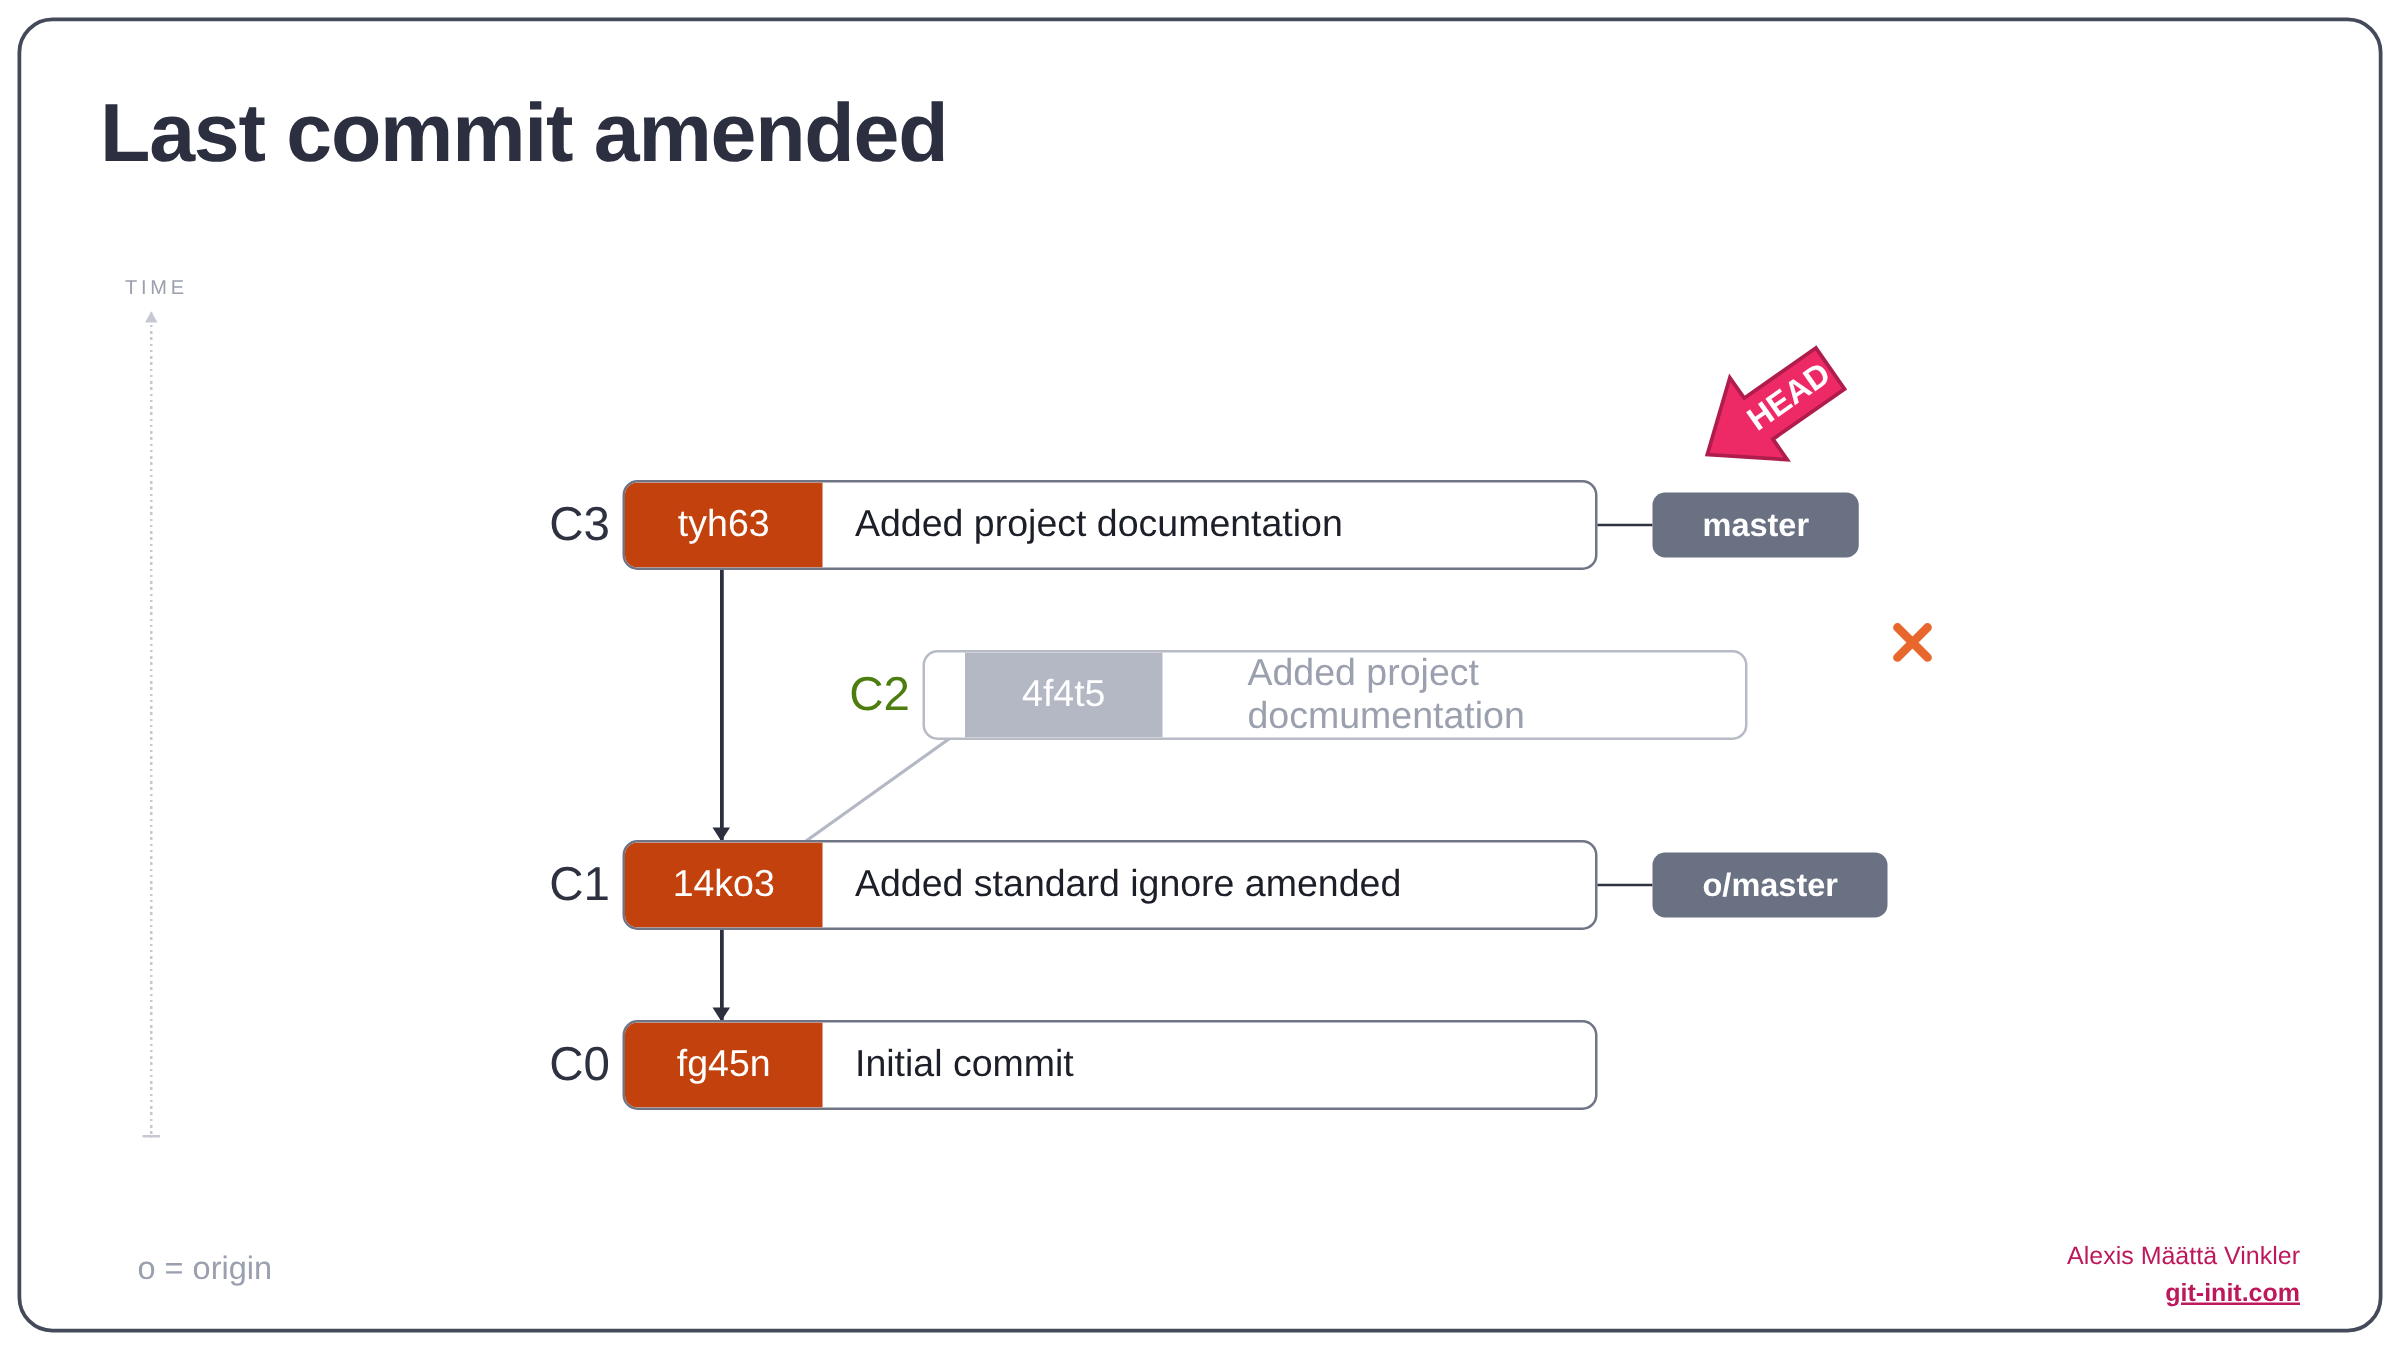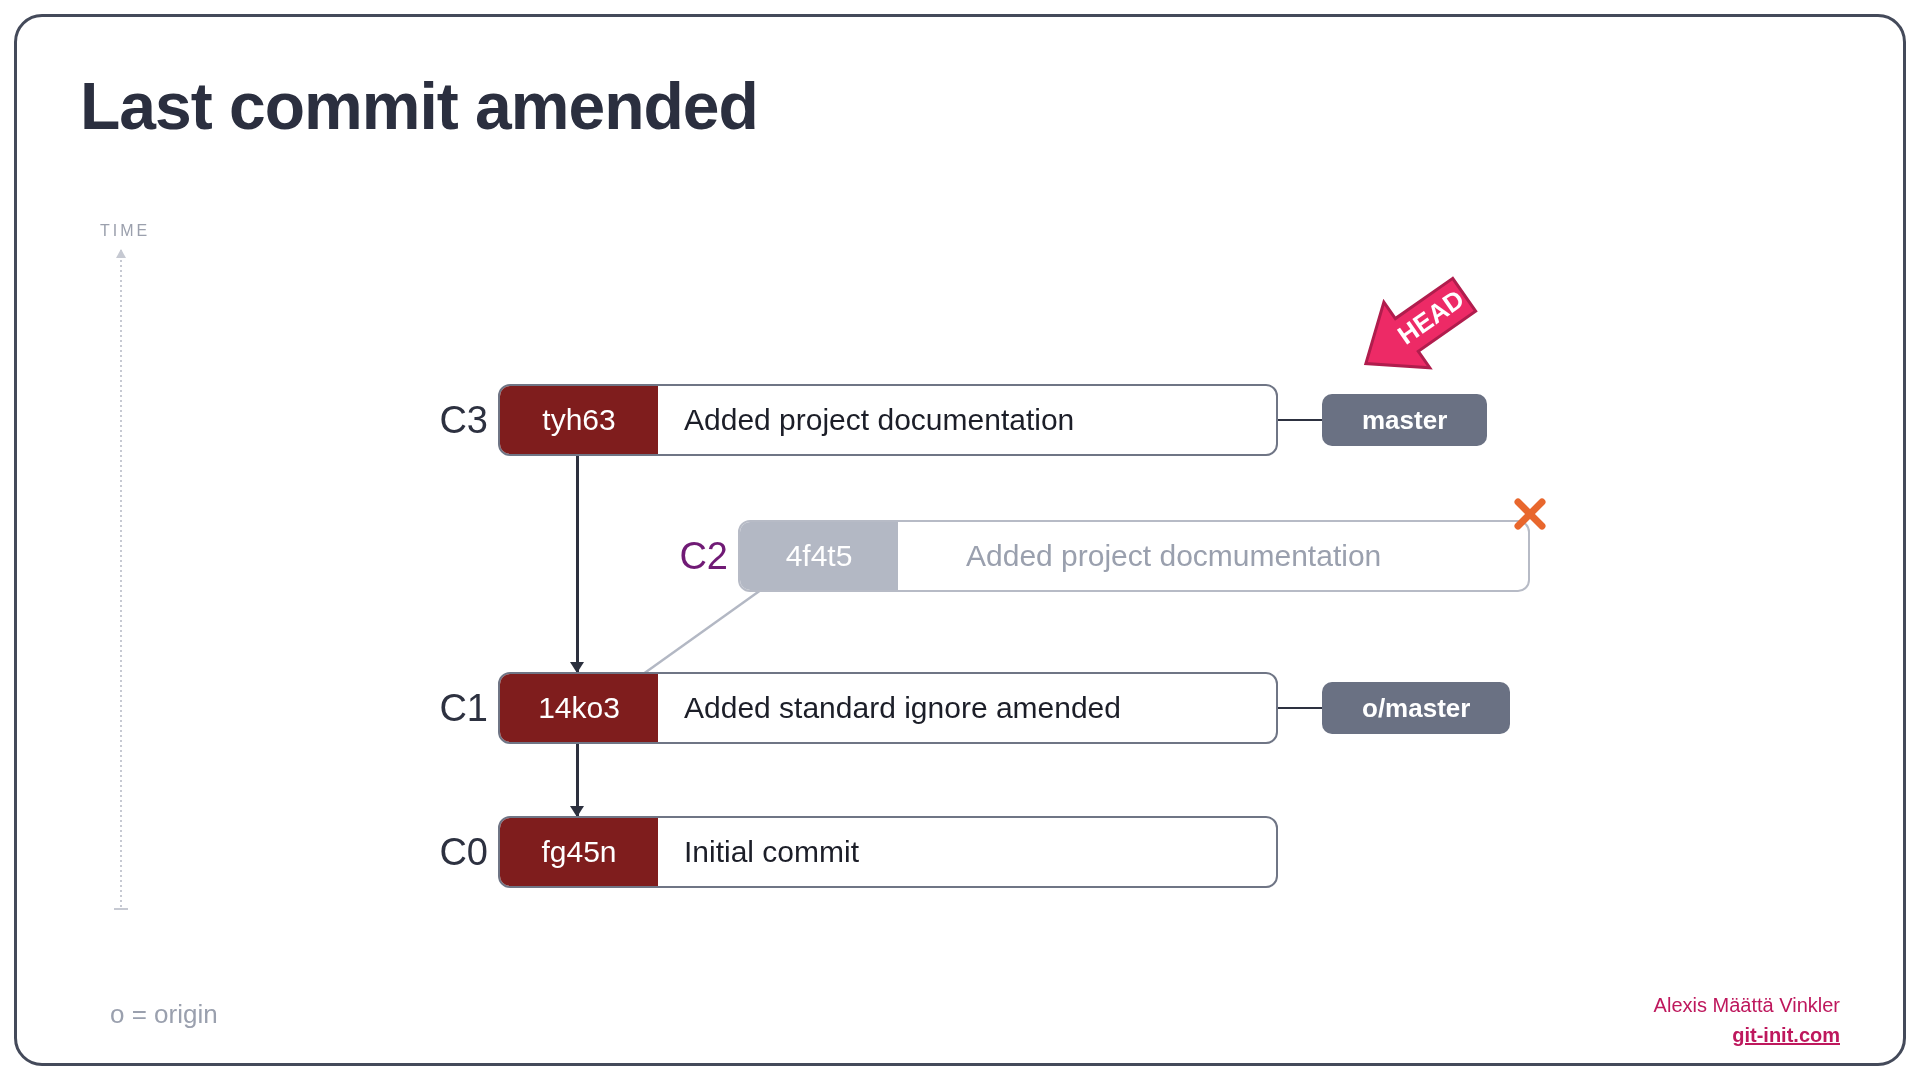--- a/index.html
+++ b/index.html
@@ -67,42 +67,42 @@
 .row-c0 { top: 816px; left: 380px; }
 
 .commit-label {
   font-size: 38px;
   font-weight: 500;
   color: #2d3140;
   width: 108px;
   text-align: right;
   margin-right: 10px;
 }
-.commit-label.faded { color: #701a75; }
+.commit-label.faded { color: #4d7c0f; }
 
 .commit-box {
   display: flex;
   align-items: center;
   height: 72px;
   border: 2px solid #6f7585;
   border-radius: 12px;
   overflow: hidden;
   background: #fff;
 }
 .commit-box.wide { width: 780px; }
-.commit-box.narrow { width: 792px; }
+.commit-box.narrow { width: 660px; padding-left: 32px; }
 .commit-box.faded { border-color: #b7bbc6; }
 
 .hash {
   width: 158px;
   height: 100%;
   display: flex;
   align-items: center;
   justify-content: center;
-  background: #7f1d1d;
+  background: #c2410c;
   color: #fff;
   font-size: 30px;
   font-weight: 400;
 }
 .hash.faded { background: #b3b8c4; }
 
 .msg {
   flex: 1;
   padding-left: 26px;
   font-size: 30px;

